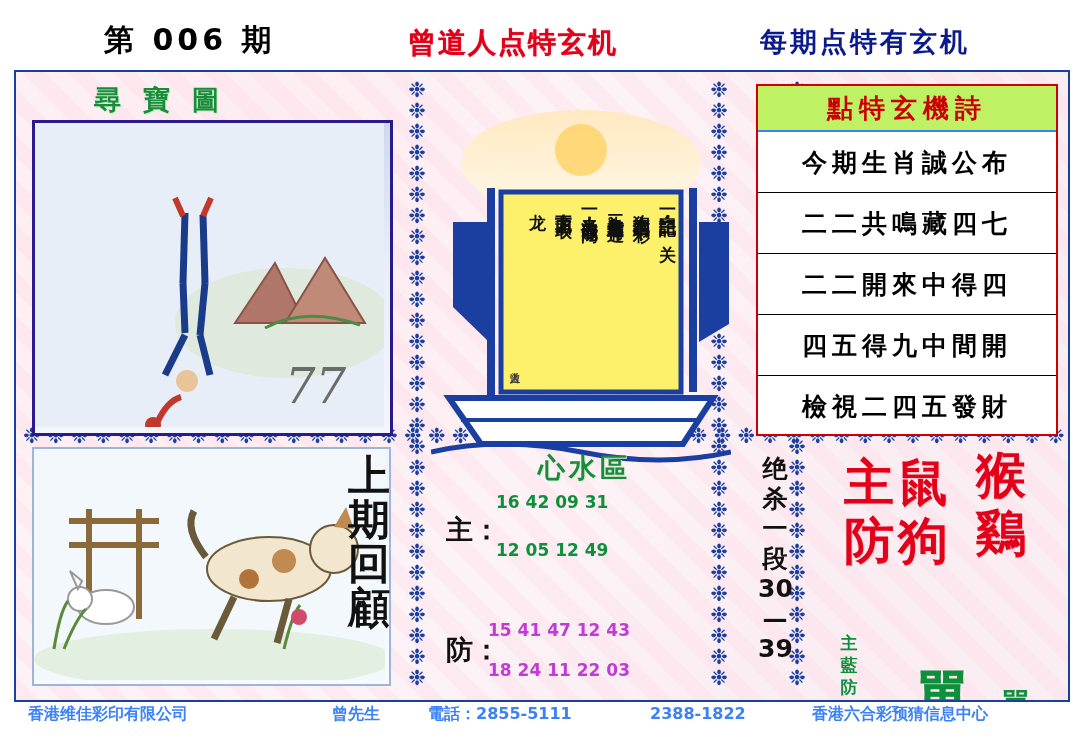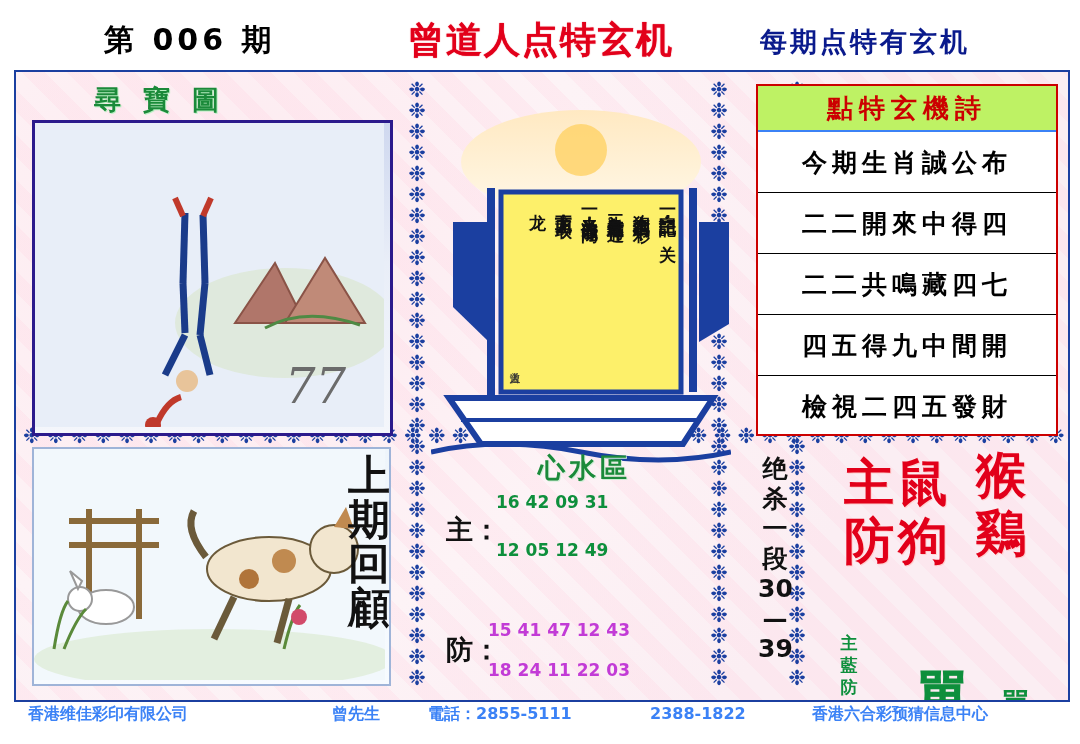--- a/index.html
+++ b/index.html
@@ -16,22 +16,22 @@
   .header{
     position:absolute;left:0;top:0;width:1080px;height:68px;padding-left:24px;
   }
   .issue{
     position:absolute;left:104px;top:20px;
     font-size:30px;font-weight:bold;color:#000;
     letter-spacing:4px;
     font-family:"DejaVu Sans","Liberation Sans",sans-serif;
   }
   .title-red{
-    position:absolute;left:408px;top:16px;
-    font-size:36px;font-weight:bold;color:#e2001a;
+    position:absolute;left:408px;top:24px;
+    font-size:28px;font-weight:bold;color:#e2001a;
     letter-spacing:2px;
     text-shadow:0 0 1px #e2001a;
     text-align:right;
   }
   .title-blue{
     position:absolute;left:760px;top:24px;
     font-size:27px;font-weight:bold;color:#0a1a8c;
     letter-spacing:3px;
   }
 
@@ -462,24 +462,24 @@
     <div class="poem-sign">曾道人</div>
 
     <div class="zhentuo">
       <div class="zhentuo-head">
         <span>點特玄機詩</span>
       </div>
       <div class="zhentuo-row">
         <span>今期生肖誠公布</span>
       </div>
       <div class="zhentuo-row">
+        <span>二二共鳴藏四七</span>
+      </div>
+      <div class="zhentuo-row">
         <span>二二開來中得四</span>
-      </div>
-      <div class="zhentuo-row">
-        <span>二二共鳴藏四七</span>
       </div>
       <div class="zhentuo-row">
         <span>四五得九中間開</span>
       </div>
       <div class="zhentuo-row">
         <span>檢視二四五發財</span>
       </div>
     </div>
 
     <div class="xinshui-title">心水區</div>

